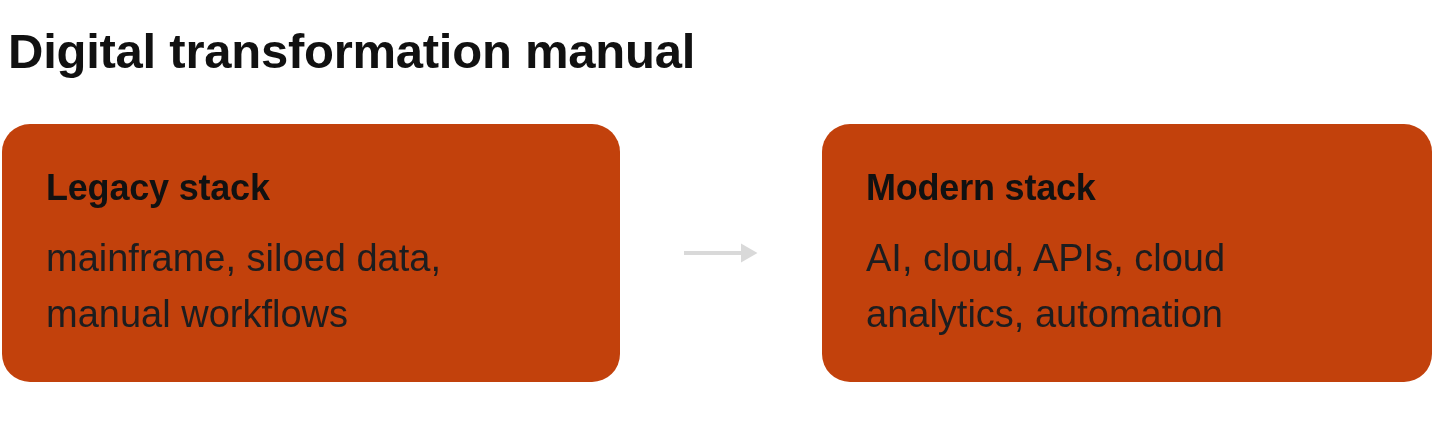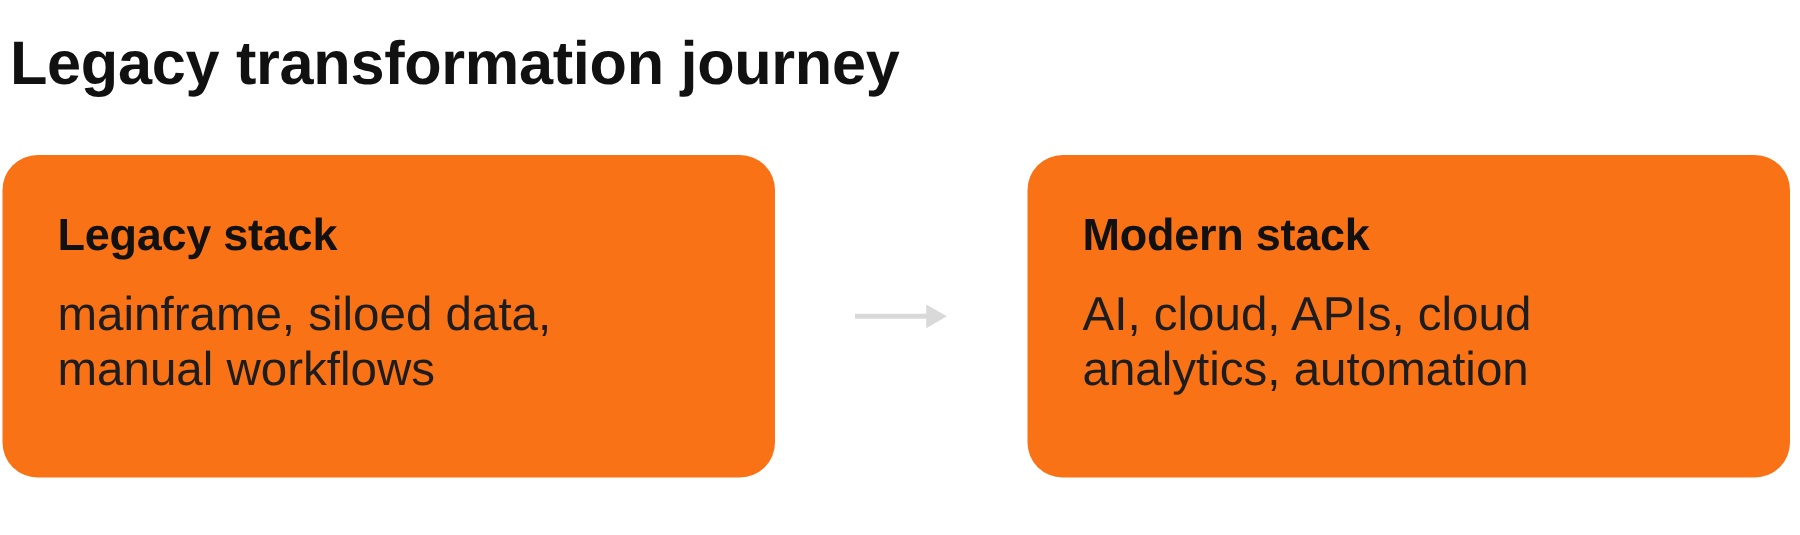--- a/index.html
+++ b/index.html
@@ -23,54 +23,54 @@
     letter-spacing: -0.25px;
   }
   .cards-row {
     display: flex;
     align-items: stretch;
     margin: 45px 8px 0 2px;
   }
   .card {
     box-sizing: border-box;
     height: 258px;
-    background: #f97316;
+    background: #c2410c;
     border-radius: 28px;
     padding: 42px 44px 0 44px;
   }
   .card-left  { width: 618px; }
   .card-right { width: 610px; }
   .card-heading {
     margin: 0 0 20px 0;
     font-size: 36px;
     line-height: 44px;
     font-weight: 700;
     color: #111111;
     letter-spacing: -0.2px;
   }
   .card-desc {
     margin: 0;
     font-size: 38px;
-    line-height: 44px;
+    line-height: 56px;
     font-weight: 400;
     color: #1d1d1f;
   }
   .arrow-cell {
     flex: 1;
     height: 258px;
     display: flex;
     align-items: center;
     justify-content: center;
   }
   .arrow-icon { display: block; }
 </style>
 </head>
 <body>
 
-<h1 class="page-title">Legacy transformation journey</h1>
+<h1 class="page-title">Digital transformation manual</h1>
 
 <div class="cards-row">
 
   <div class="card card-left">
     <h2 class="card-heading">Legacy stack</h2>
     <p class="card-desc">mainframe, siloed data, manual workflows</p>
   </div>
 
   <div class="arrow-cell">
     <svg class="arrow-icon" width="74" height="22" viewBox="0 0 74 22" xmlns="http://www.w3.org/2000/svg" aria-hidden="true">

